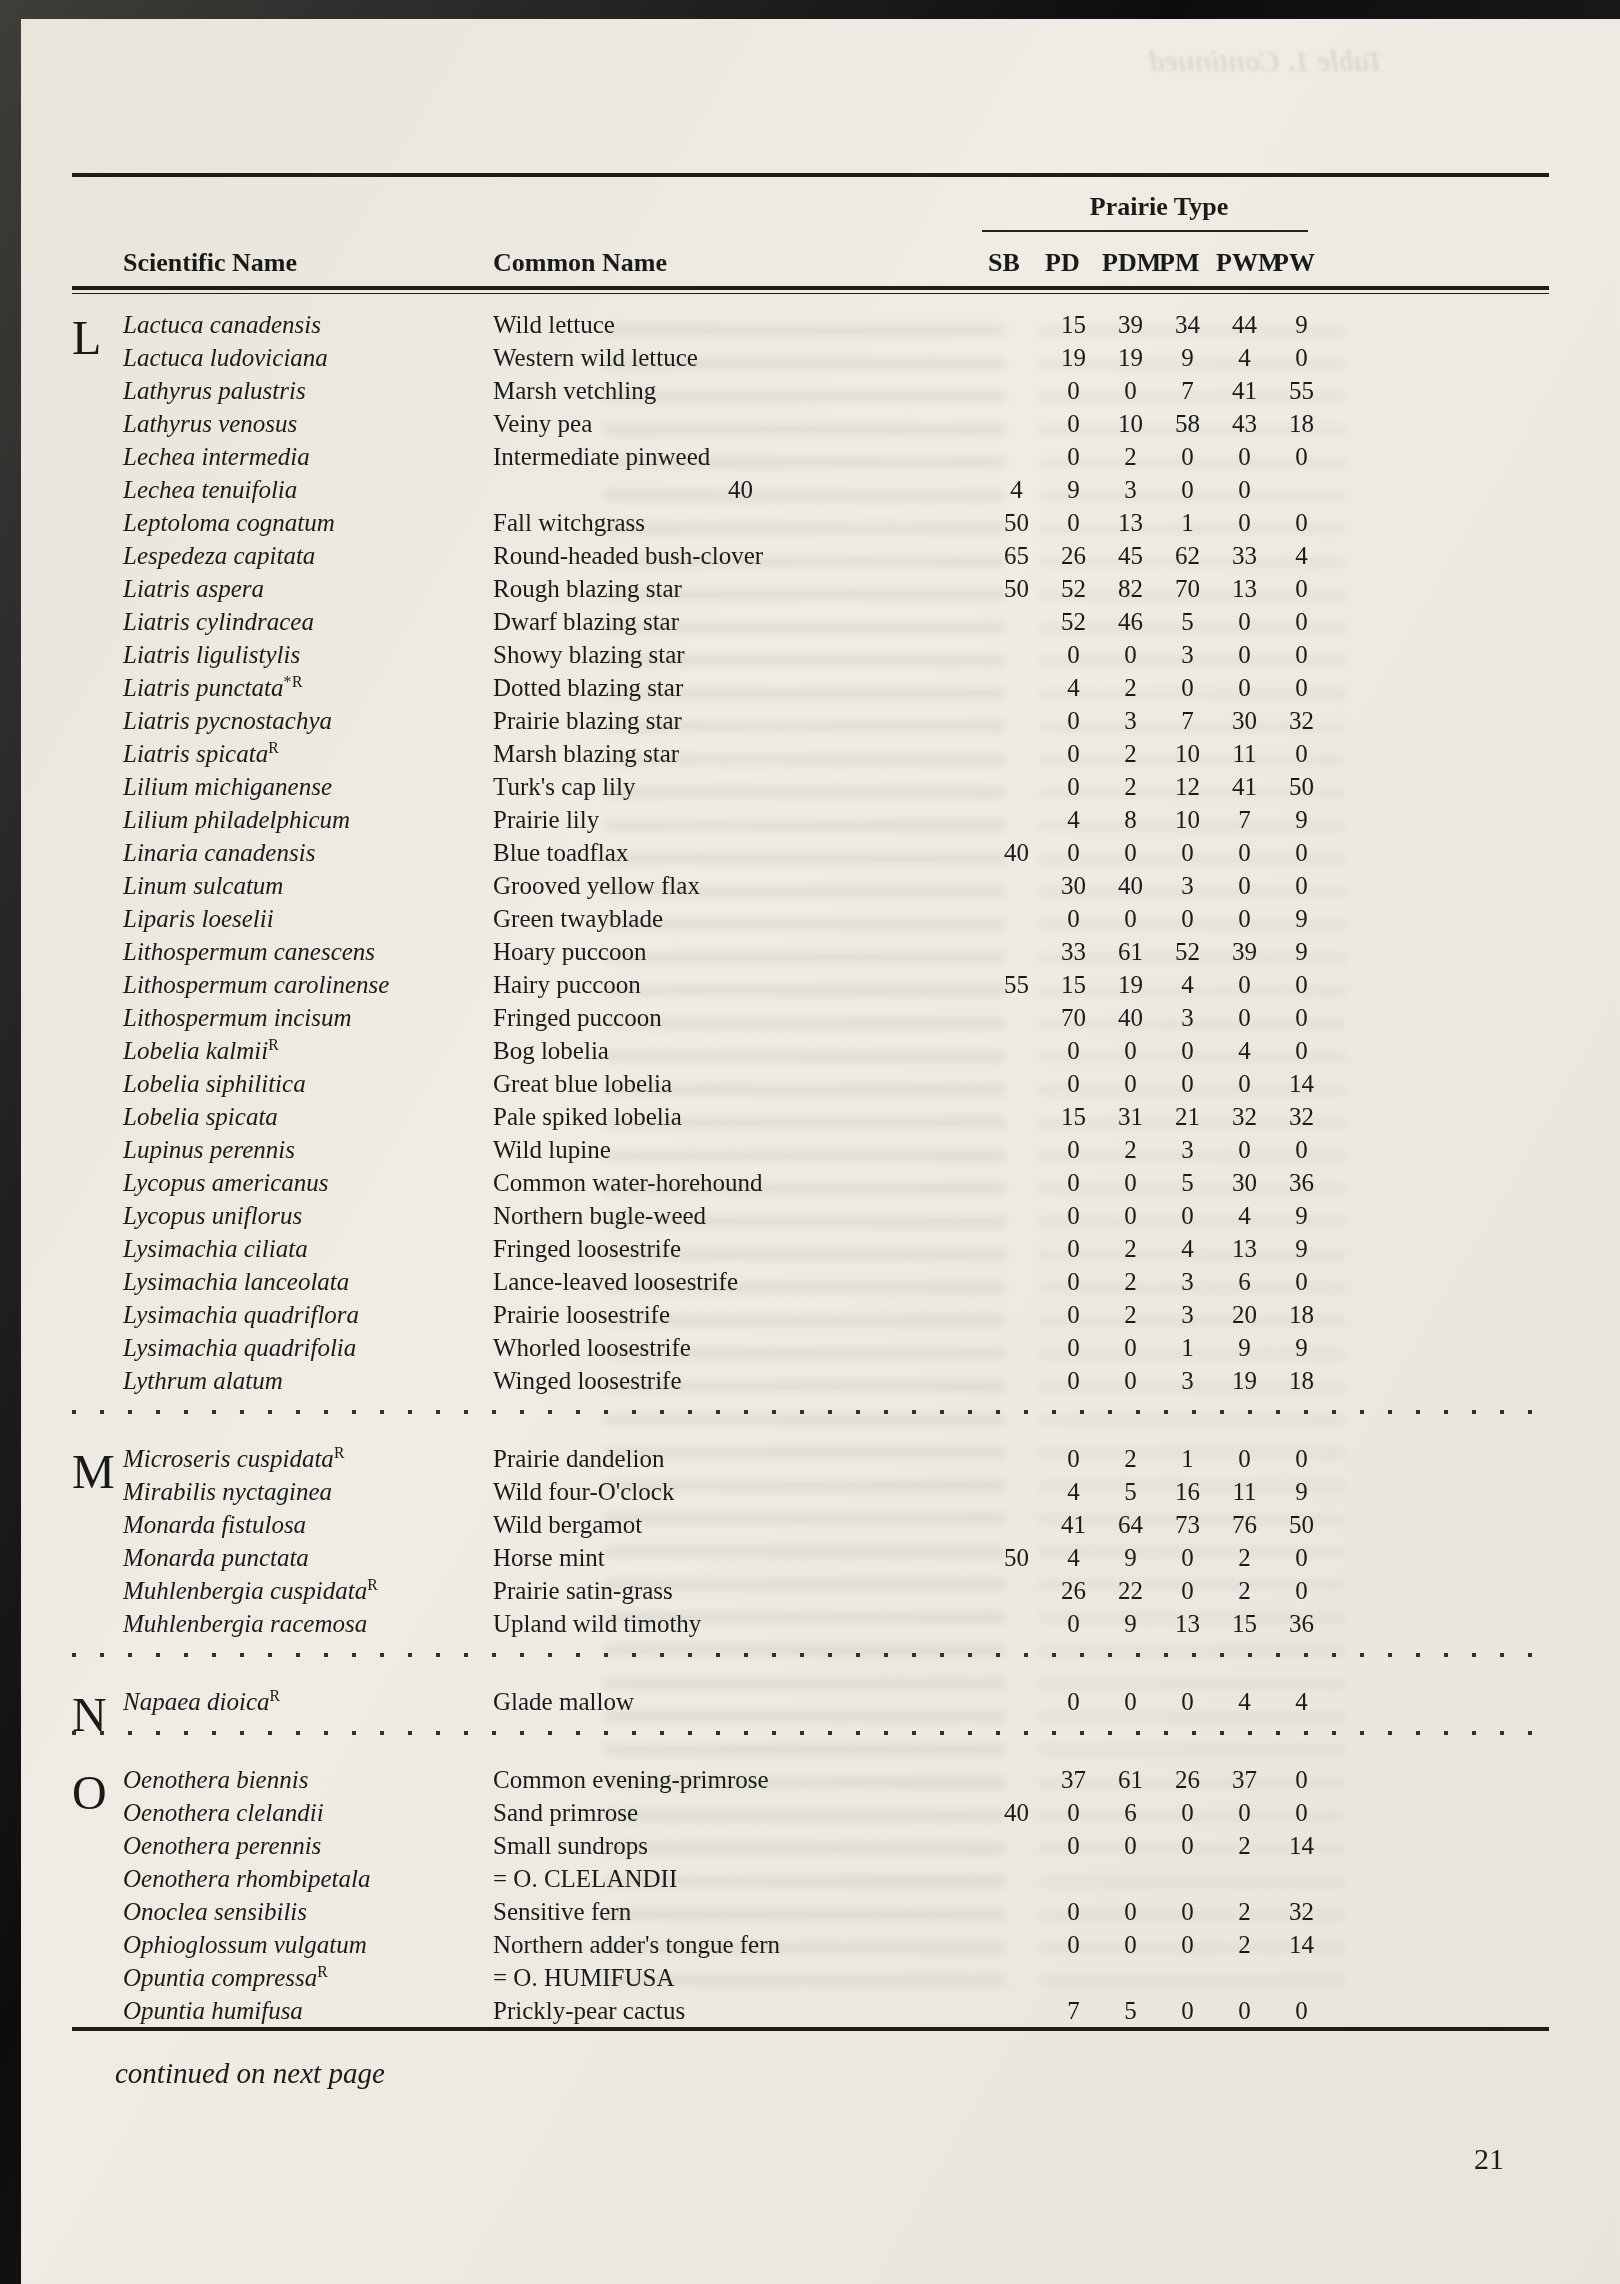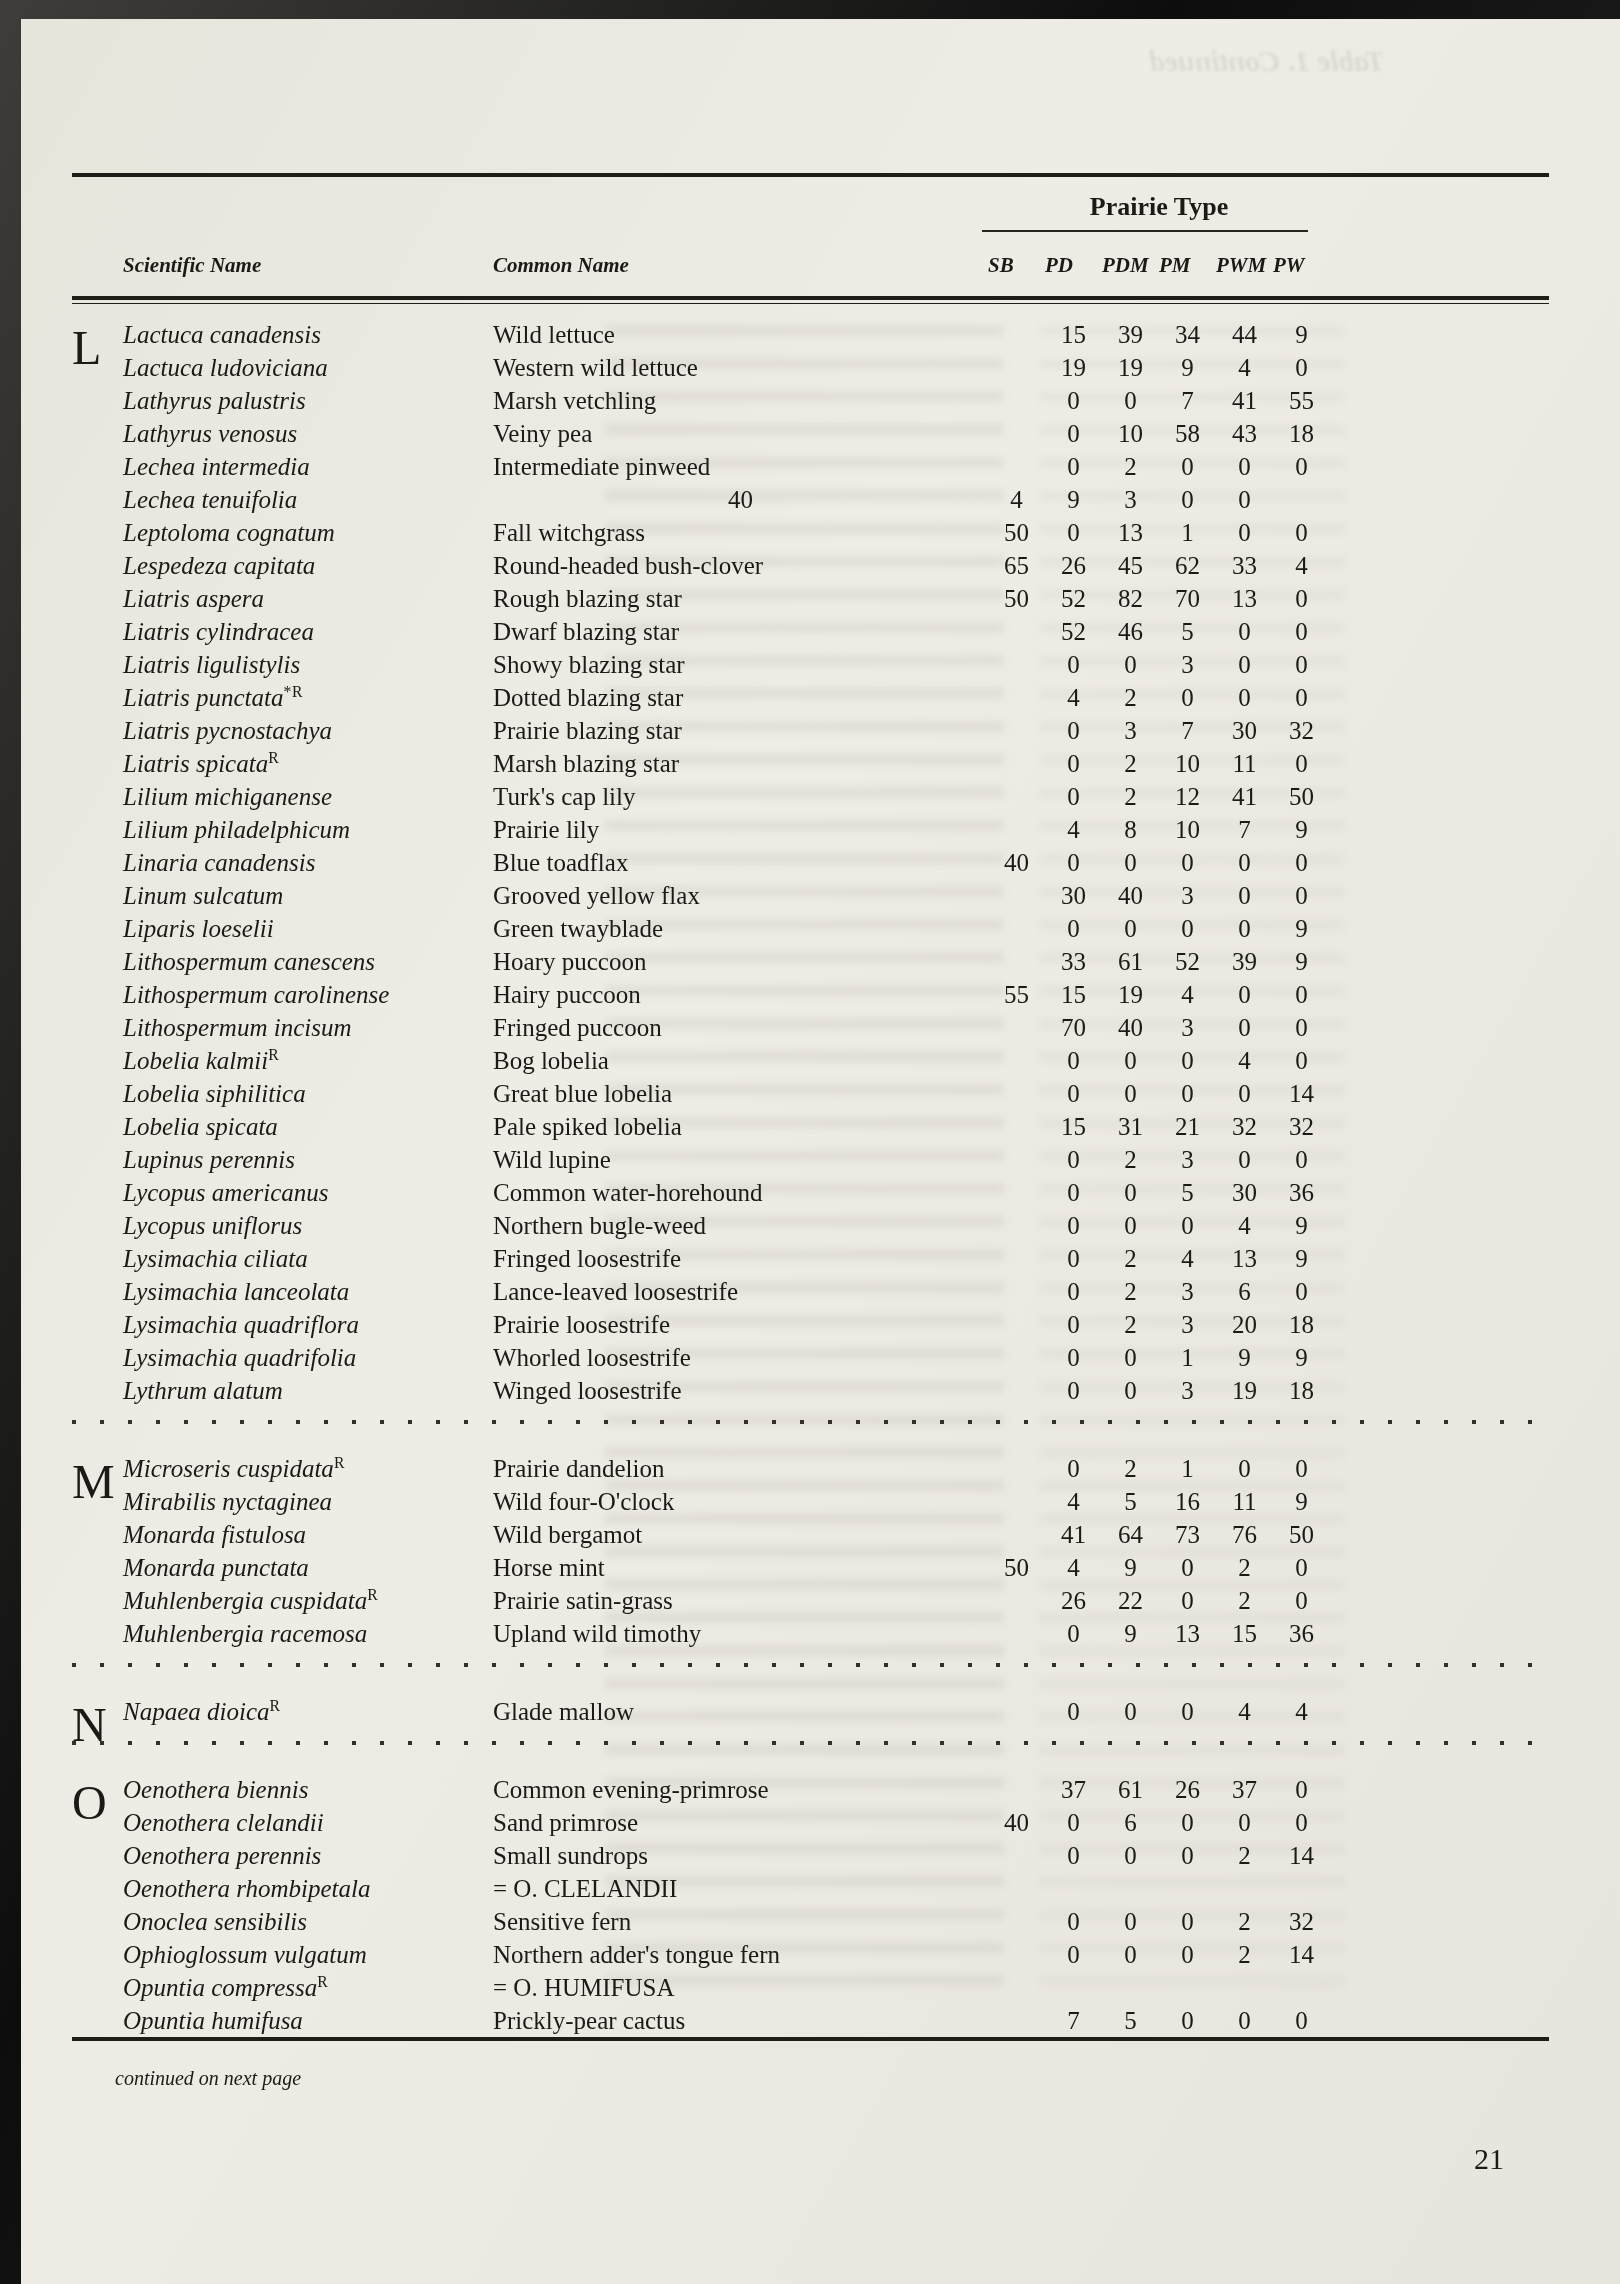--- a/index.html
+++ b/index.html
@@ -39,22 +39,22 @@
   .rule.bottom{height:3.6px;}
 
   .group-header{
     margin-top:13px;margin-left:916px;width:342px;
     text-align:center;font-weight:bold;font-size:26px;line-height:33px;
   }
   .group-underline{margin-top:7.1px;margin-left:910px;width:326px;height:2.1px;background:#27241e;}
 
   .col-headers{
     display:grid;grid-template-columns:51px 370px 495px repeat(6,57px) 1fr;
-    height:46px;align-items:end;padding-bottom:18px;
-    font-weight:bold;font-size:21px;font-style:italic;
+    height:46px;align-items:end;padding-bottom:8px;
+    font-weight:bold;font-size:26px;
   }
   .col-headers .type{}
 
   .double-rule{position:relative;height:8.5px;}
   .double-rule::before{content:"";position:absolute;left:0;right:0;top:0;height:3.6px;background:#201d18;}
   .double-rule::after{content:"";position:absolute;left:0;right:0;top:6.4px;height:1.4px;background:#201d18;}
 
   .rows{margin-top:13px;}
   .row{
     display:grid;grid-template-columns:51px 370px 495px repeat(6,57px) 1fr;
@@ -66,21 +66,21 @@
   }
   .sci{font-style:italic;}
   .sci sup{font-style:normal;font-size:15.7px;line-height:0;vertical-align:super;letter-spacing:0.7px;}
   .num{text-align:center;}
   .dots{
     height:3.6px;margin:13px 0 28.5px 0;
     background:repeating-linear-gradient(to right,#33302a 0 3.6px,rgba(0,0,0,0) 3.6px 28px);
   }
   .footer-note{
     margin-top:26px;margin-left:43px;
-    font-style:italic;font-size:20px;
+    font-style:italic;font-size:29px;
   }
   .page-number{
     position:absolute;left:1474px;top:2142px;font-size:30px;
   }
 </style>
 </head>
 <body>
 
 <div class="page">
   <div class="edge-top"></div>

